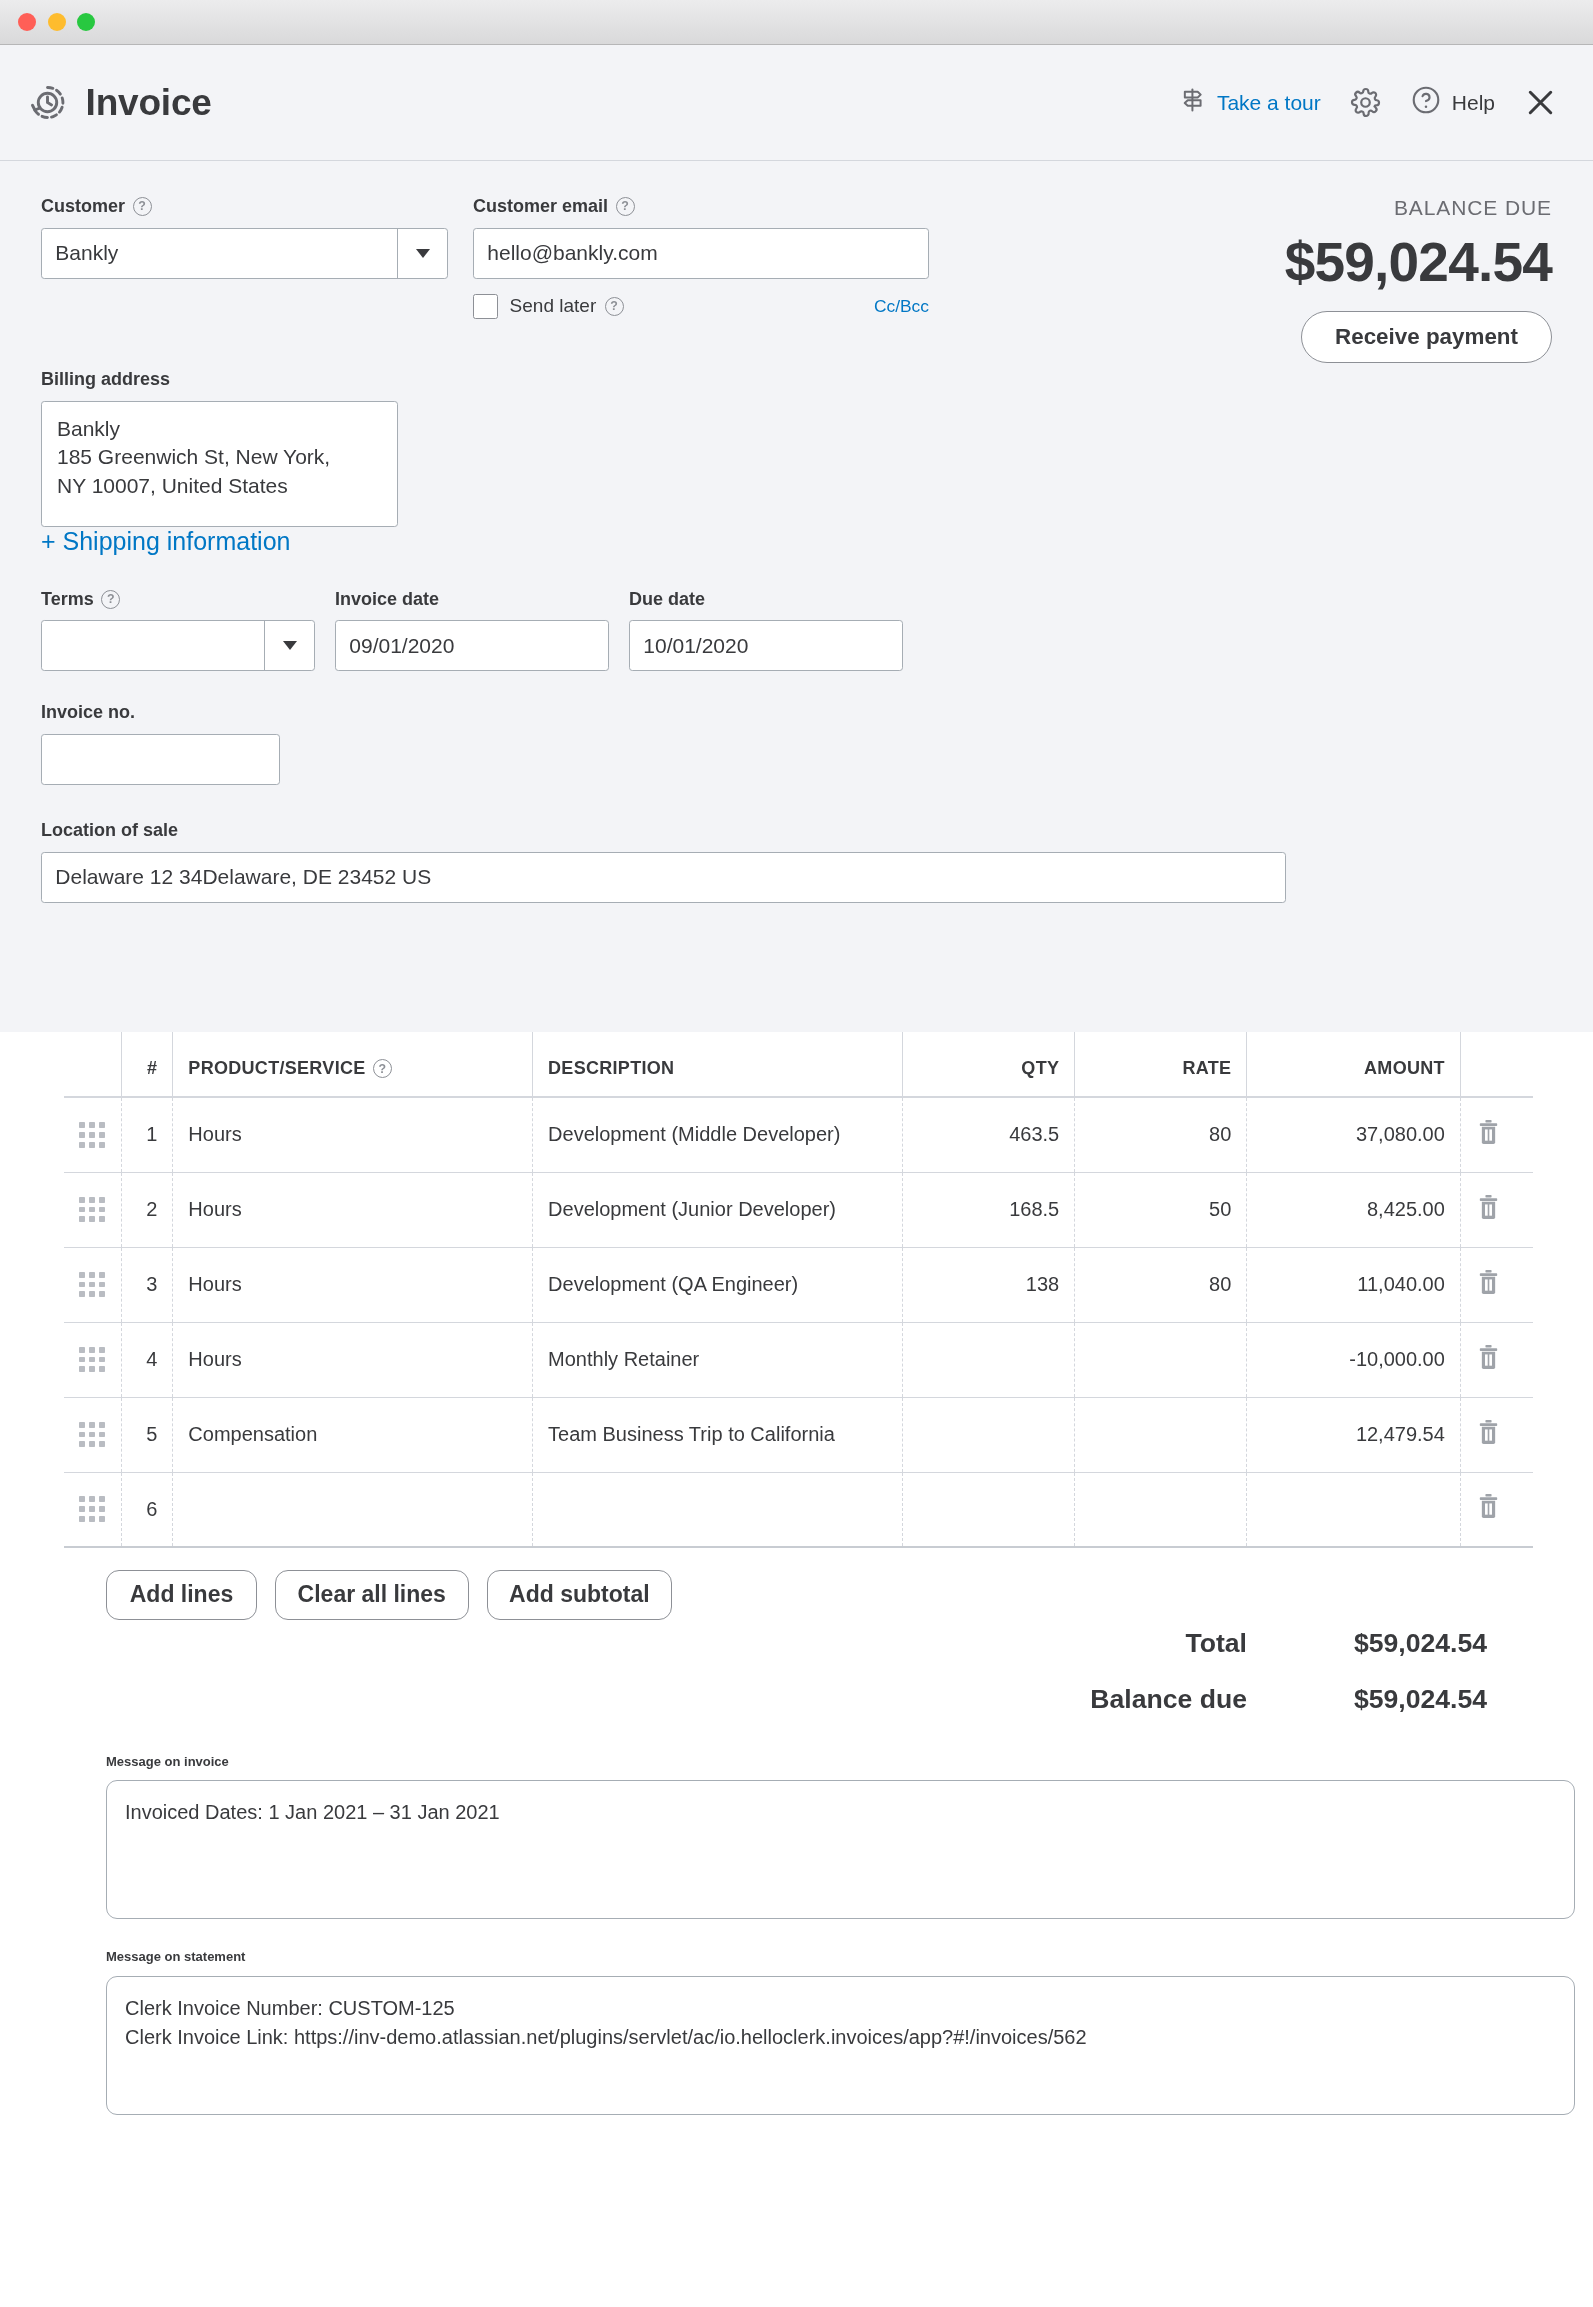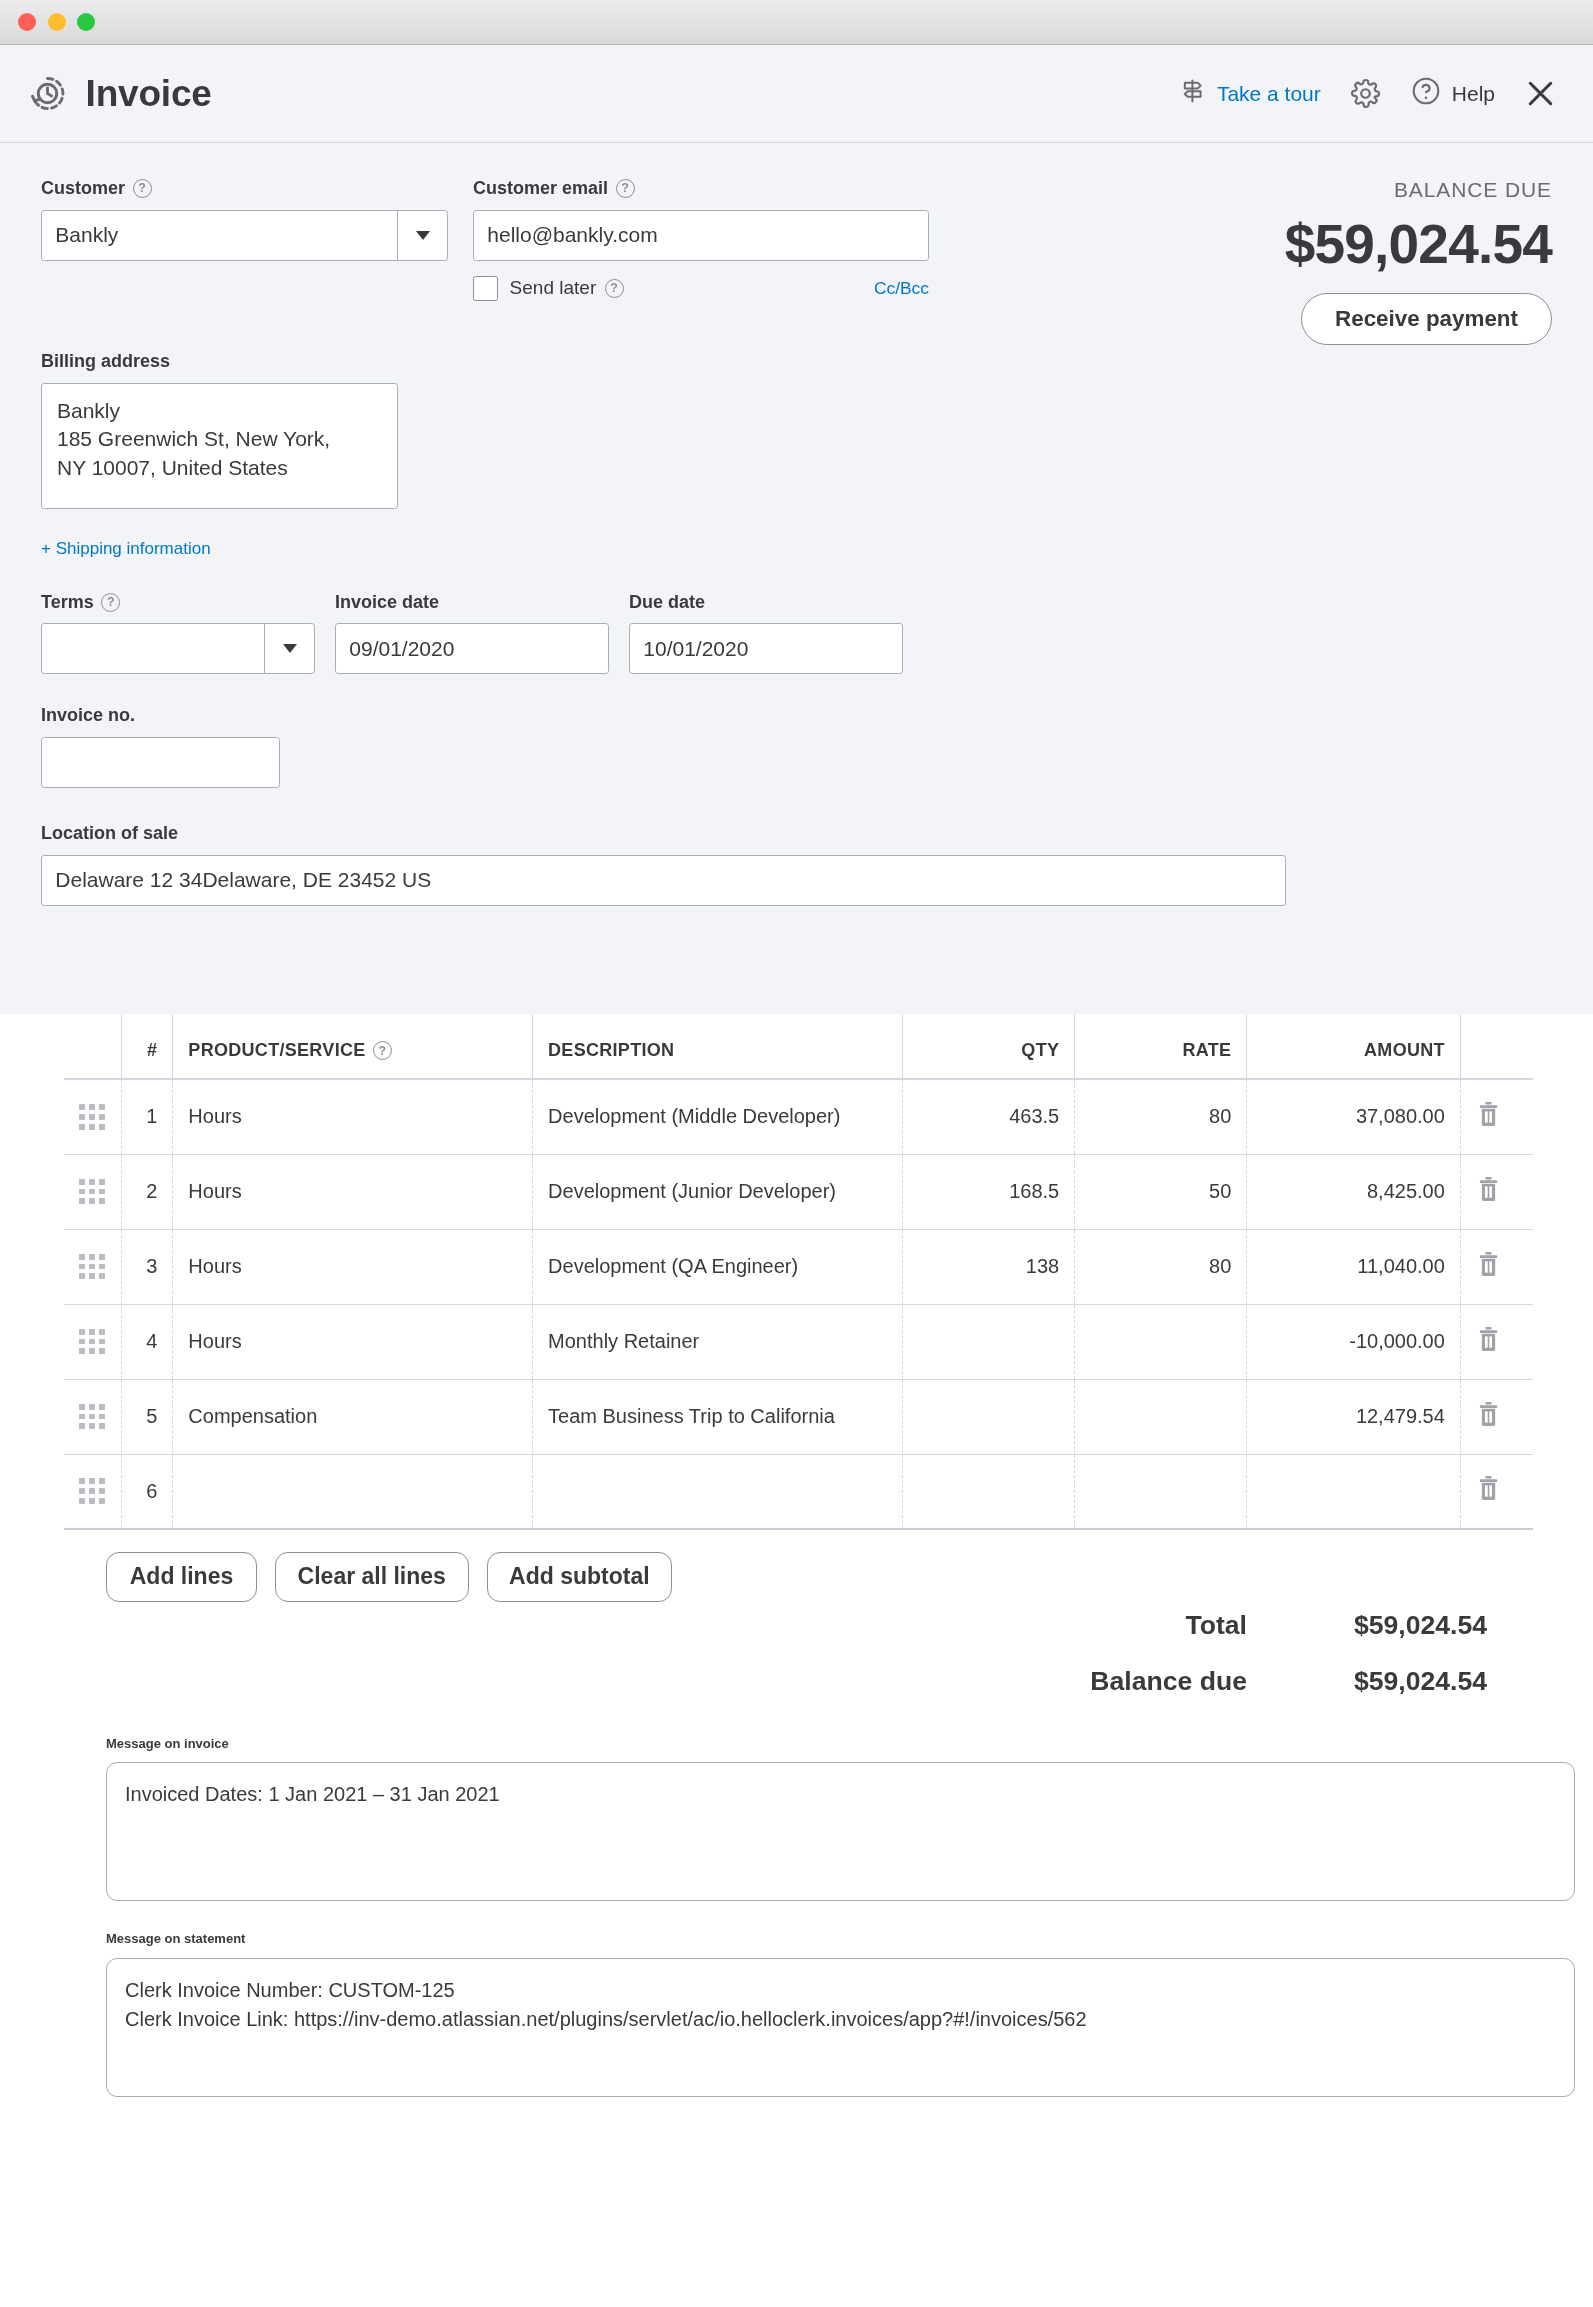--- a/index.html
+++ b/index.html
@@ -21,21 +21,21 @@
     padding-left: 18px;
   }
   .lights { display: flex; gap: 11.6px; }
   .light { width: 18px; height: 18px; border-radius: 50%; }
   .light.red    { background: #ff5f57; }
   .light.yellow { background: #febc2e; }
   .light.green  { background: #28c840; }
 
   
   .app-header {
-    height: 98px;
+    height: 116px;
     background: #f3f4f7;
     border-bottom: 0.8px solid #d4d7dd;
     display: flex;
     align-items: center;
     padding: 0 35px 0 26.6px;
   }
   .header-left { display: flex; align-items: center; gap: 18px; }
   .clock-icon { width: 41px; height: 41px; display:block; }
   .app-title {
     font-size: 37px;
@@ -216,23 +216,22 @@
     border: 0.8px solid #a6adb4;
     border-radius: 3.3px;
     padding: 13.3px 15px;
     font-size: 21px;
     line-height: 1.35;
     color: #393a3d;
     white-space: pre-line;
     overflow: hidden;
   }
   .shipping-link {
-    margin-top: 30px;
     color: #0077c5;
-    font-size: 17px;
+    font-size: 25px;
     cursor: pointer;
     display: inline-block;
   }
 
   .dates-row {
     display: flex;
     gap: 20px;
     margin-top: 33px;
     align-items: flex-start;
   }

